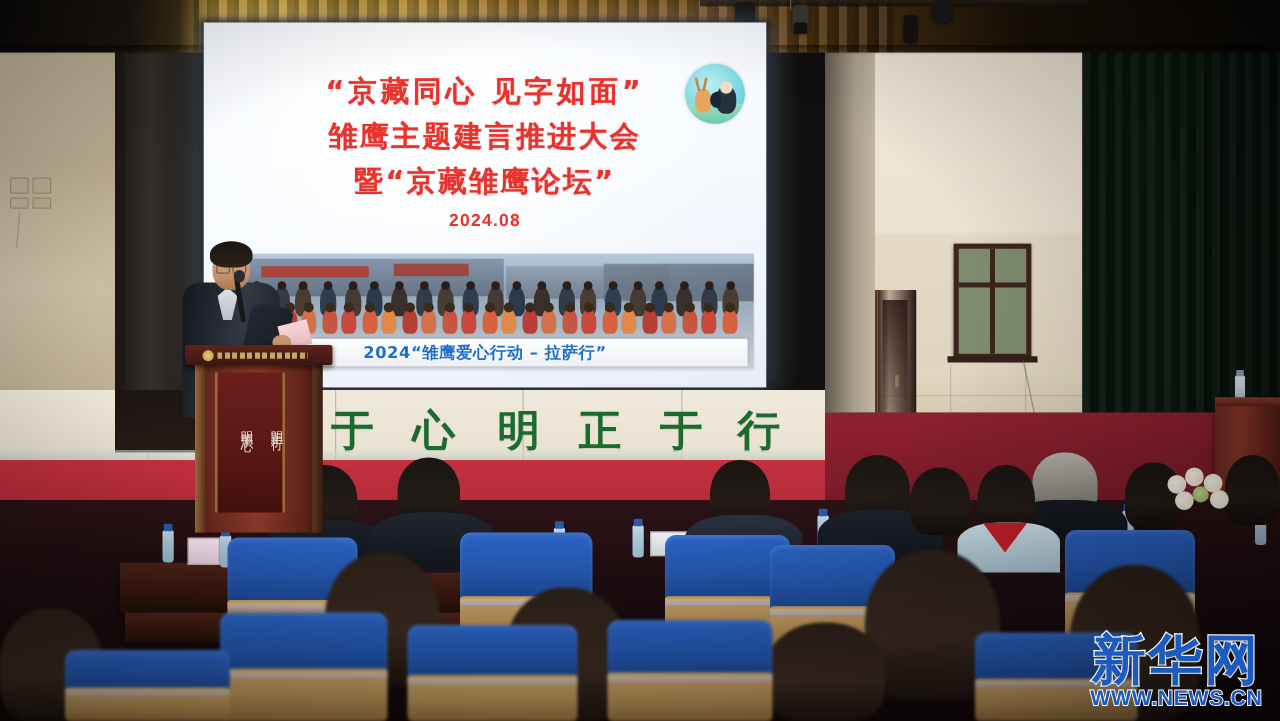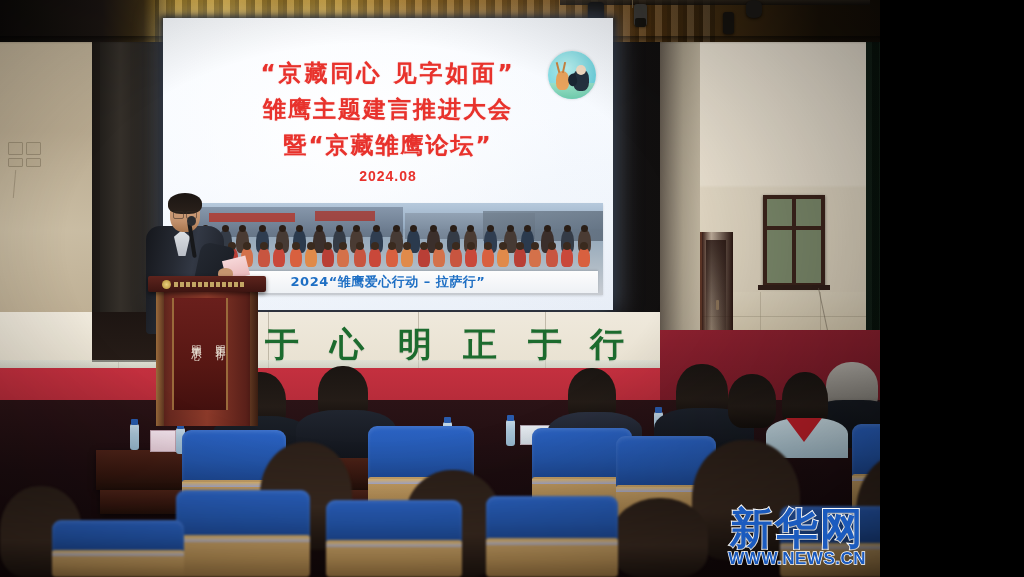--- a/index.html
+++ b/index.html
@@ -3,21 +3,21 @@
 <meta charset="utf-8">
 <title>Conference Hall Photo</title>
 <style>
   * { margin:0; padding:0; box-sizing:border-box; }
   html,body{ background:#000; }
   body{
     font-family:"Liberation Sans", sans-serif;
     width:1024px; height:577px; overflow:hidden;
   }
   #photo{
-    position:relative; width:880px; height:577px; overflow:hidden;
+    position:relative; width:1024px; height:577px; overflow:hidden;
     background:#5eead4;
   }
 
   
   .room-wall{
     position:absolute; left:0; top:0; width:1024px; height:330px;
     background:linear-gradient(90deg,#2a211c 0%,#3a2e26 6%,#241c18 12%,#171210 20%,#121010 60%,#0b0a09 100%);
   }
   
   .wall-left-cream{

